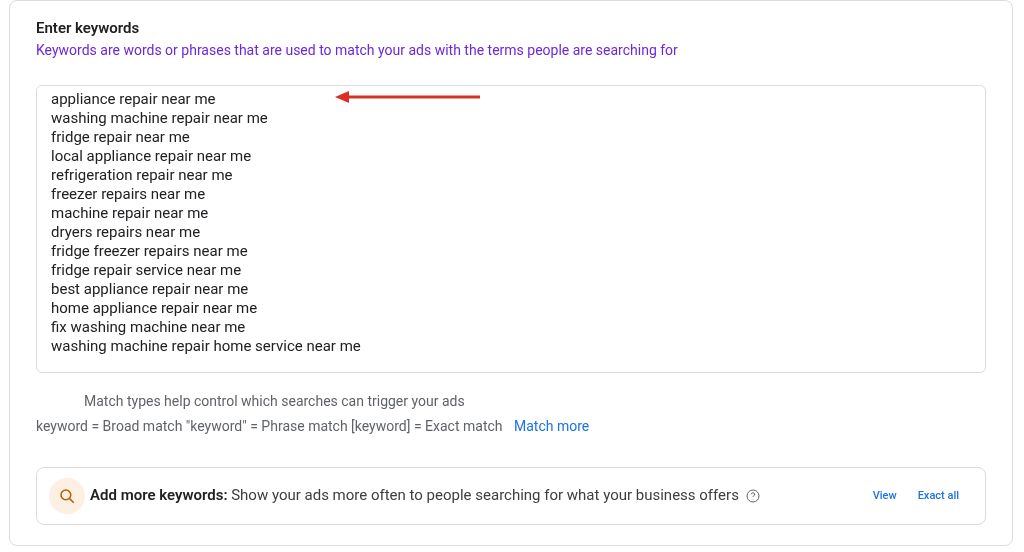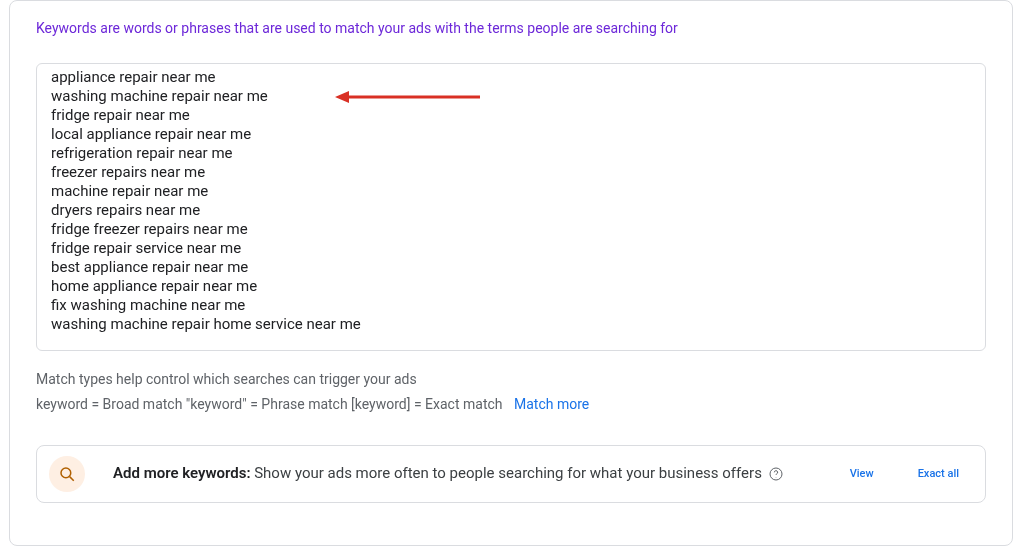--- a/index.html
+++ b/index.html
@@ -49,37 +49,38 @@
       line-height: 19px;
       resize: none;
       overflow: hidden;
       background: #fff;
     }
     .help-line1 {
       font-size: 14px;
       color: #5f6368;
       margin-top: 14px;
       line-height: 1.5;
+      margin-left: 48px;
     }
     .help-line2 {
       font-size: 14px;
       color: #5f6368;
       margin-top: 4px;
       line-height: 1.5;
     }
     .learn-more {
       color: #1a73e8;
       text-decoration: none;
       margin-left: 8px;
       cursor: pointer;
     }
     .addmore-card {
       display: flex;
       align-items: center;
-      gap: 28px;
+      gap: 5px;
       border: 1px solid #dadce0;
       border-radius: 8px;
       padding: 10px 18px 10px 12px;
       margin-top: 30px;
     }
     .search-icon-wrap {
       width: 36px;
       height: 36px;
       border-radius: 50%;
       background: #feefe3;
@@ -138,20 +139,21 @@
       top: 90px;
       width: 145px;
       height: 12px;
       pointer-events: none;
     }
   </style>
 </head>
 <body>
 
 <div class="card">
+  <h2 class="section-title">Enter keywords</h2>
   <p class="section-subtitle">Keywords are words or phrases that are used to match your ads with the terms people are searching for</p>
 
   <textarea class="keywords-box" style="">appliance repair near me
 washing machine repair near me
 fridge repair near me
 local appliance repair near me
 refrigeration repair near me
 freezer repairs near me
 machine repair near me
 dryers repairs near me

